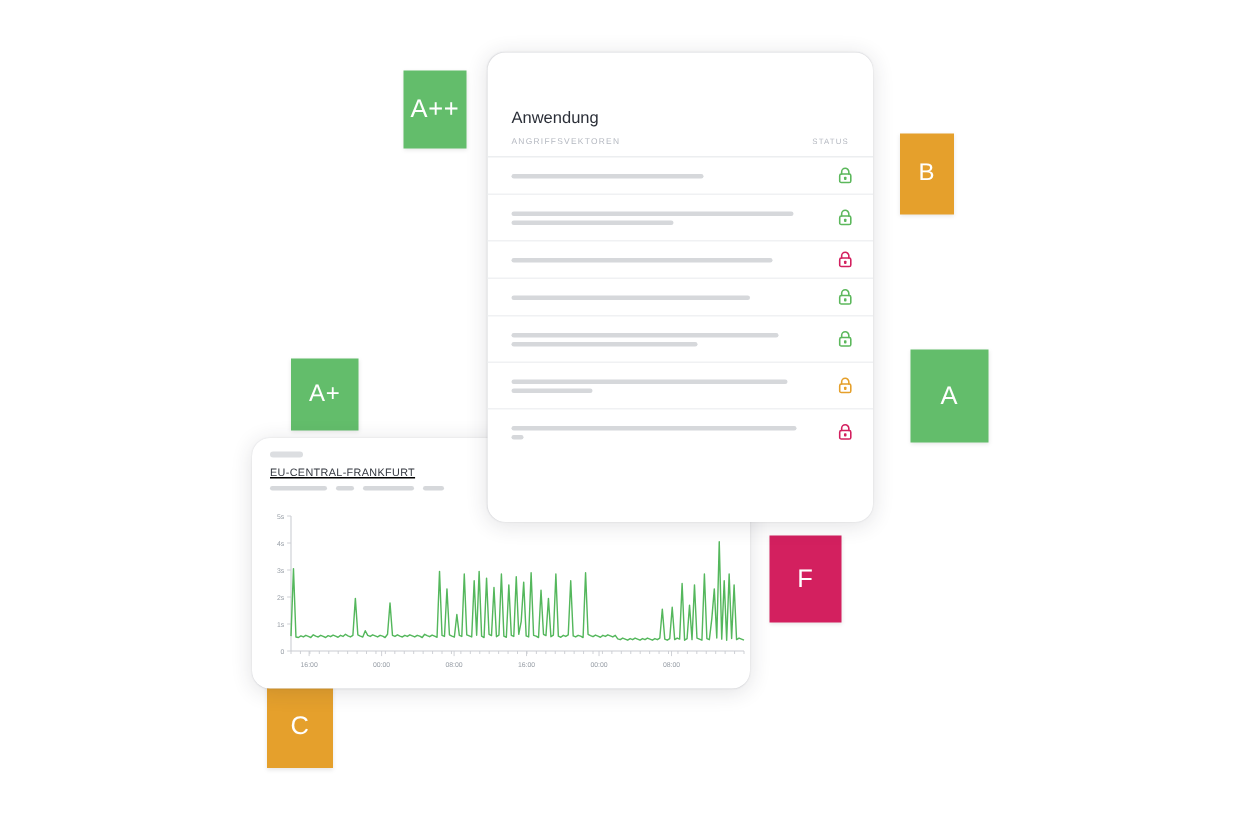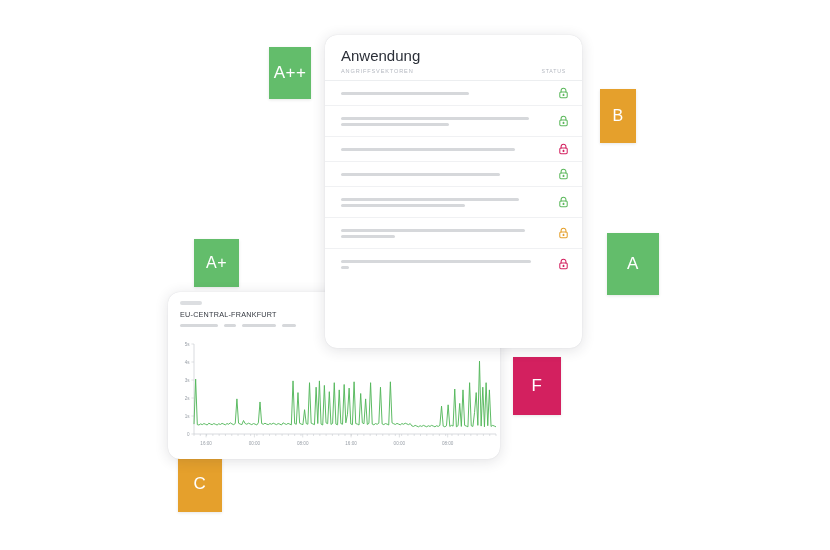--- a/index.html
+++ b/index.html
@@ -48,23 +48,24 @@
     top: 35px;
     width: 257px;
     height: 313px;
     overflow: hidden;
   }
   .app-head {
     padding: 14px 16px 6px 16px;
     position: relative;
   }
   .app-title {
-    font-size: 15px;
+    font-size: 11px;
     color: #2b2f38;
     line-height: 13px;
+    margin-top: 24px;
   }
   .app-sub {
     font-size: 5.6px;
     letter-spacing: .85px;
     color: #b4b8c0;
     margin-top: 6px;
     text-transform: uppercase;
   }
   .app-status {
     position: absolute;
@@ -114,20 +115,21 @@
     height: 12px;
   }
 
   
   #chart-card {
     left: 168px;
     top: 292px;
     width: 332px;
     height: 167px;
     overflow: hidden;
+    text-decoration: underline;
   }
   .chart-head { padding: 9px 12px 0 12px; }
   .chart-pill {
     height: 3.6px;
     width: 22px;
     border-radius: 2px;
     background: #dcdee1;
   }
   .chart-title {
     font-size: 7.2px;

